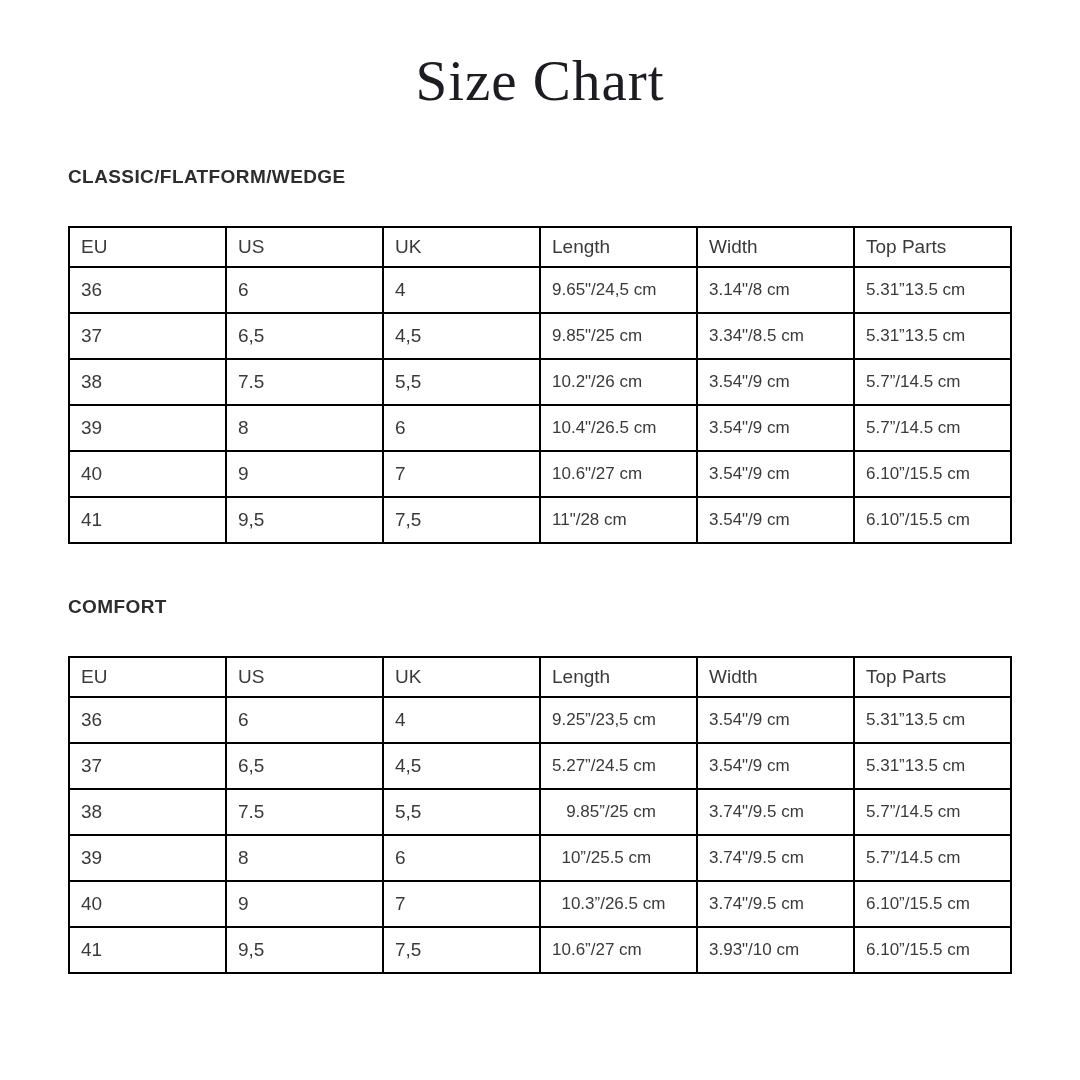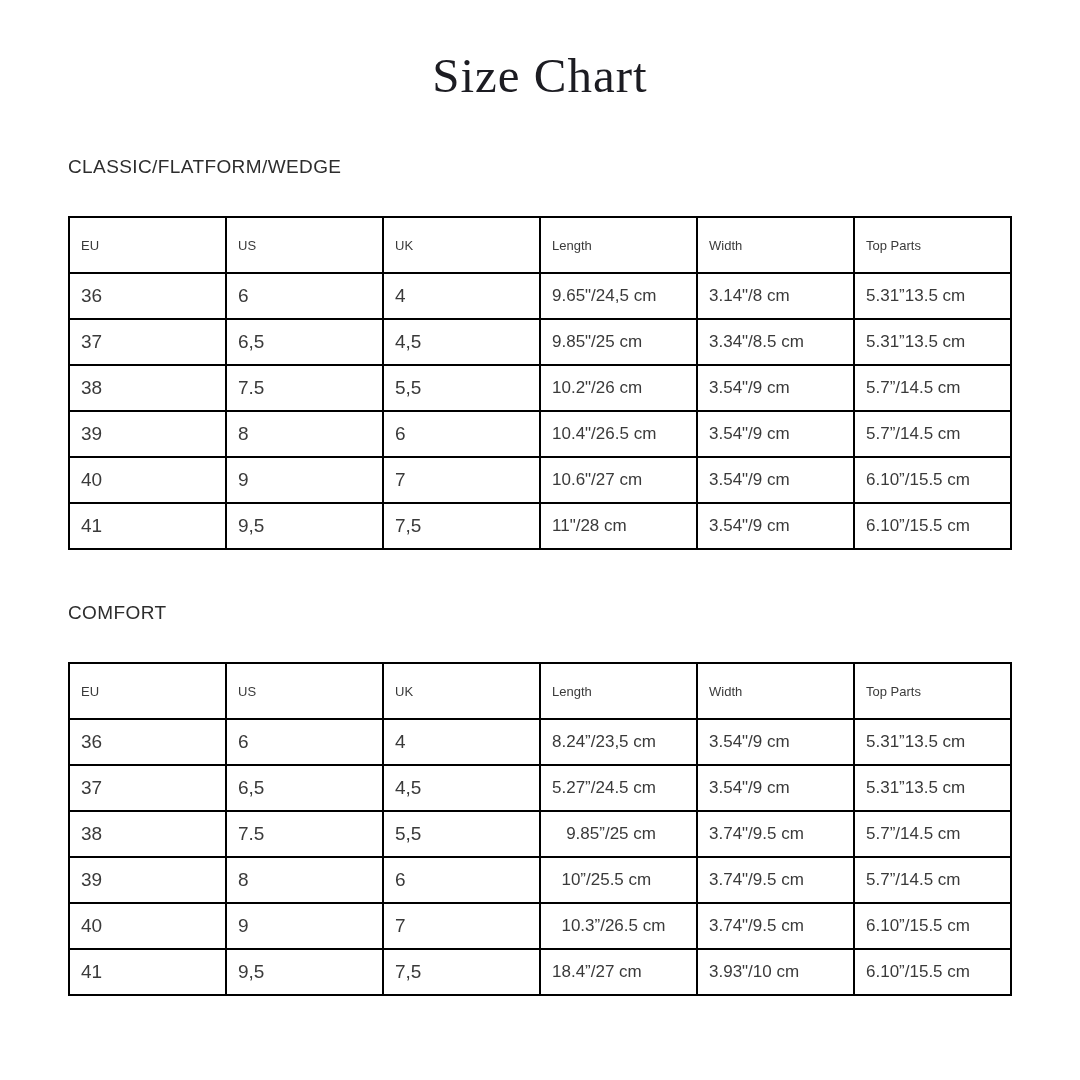--- a/index.html
+++ b/index.html
@@ -14,53 +14,54 @@
   body{
     width:1080px;height:1080px;
     background:var(--bg);
     font-family:"Liberation Sans","DejaVu Sans",sans-serif;
     overflow:hidden;
   }
   .page{padding:0 68px;}
   .page-title{
     font-family:"Liberation Serif","DejaVu Serif",serif;
     font-weight:500;
-    font-size:49px;
+    font-size:57px;
     color:var(--title-color);
     text-align:center;
     margin:48px 0 0 0;
     letter-spacing:1px;
     line-height:1.15;
   }
   .section-label{
     font-size:19px;
     color:var(--label-color);
     letter-spacing:0.4px;
     margin-top:52px;
+    font-weight:bold;
   }
   .section + .section .section-label{}
   table.size-table{
     width:100%;
     margin-top:38px;
     border-collapse:collapse;
     table-layout:fixed;
   }
   table.size-table th,
   table.size-table td{
     border:2px solid var(--border-color);
     text-align:left;
     vertical-align:middle;
     padding:0 4px 0 11px;
     color:var(--text-color);
     white-space:pre;
     overflow:hidden;
   }
   table.size-table th{
-    height:56px;
-    font-size:13px;
+    height:40px;
+    font-size:19px;
     font-weight:normal;
   }
   table.size-table td{height:46px;}
   table.size-table td:nth-child(-n+3){font-size:19px;}
   table.size-table td:nth-child(n+4){font-size:17px;}
 </style>
 </head>
 <body>
 
 <div class="page">
@@ -144,21 +145,21 @@
             <th>Length</th>
             <th>Width</th>
             <th>Top Parts</th>
           </tr>
         </thead>
         <tbody>
           <tr>
             <td>36</td>
             <td>6</td>
             <td>4</td>
-            <td>8.24”/23,5 cm</td>
+            <td>9.25”/23,5 cm</td>
             <td>3.54"/9 cm</td>
             <td>5.31”13.5 cm</td>
           </tr>
           <tr>
             <td>37</td>
             <td>6,5</td>
             <td>4,5</td>
             <td>5.27”/24.5 cm</td>
             <td>3.54"/9 cm</td>
             <td>5.31”13.5 cm</td>
@@ -184,21 +185,21 @@
             <td>9</td>
             <td>7</td>
             <td>&nbsp;&nbsp;10.3”/26.5 cm</td>
             <td>3.74"/9.5 cm</td>
             <td>6.10”/15.5 cm</td>
           </tr>
           <tr>
             <td>41</td>
             <td>9,5</td>
             <td>7,5</td>
-            <td>18.4”/27 cm</td>
+            <td>10.6”/27 cm</td>
             <td>3.93"/10 cm</td>
             <td>6.10”/15.5 cm</td>
           </tr>
         </tbody>
       </table>
   </section>
 
 </div>
 
 </body></html>

